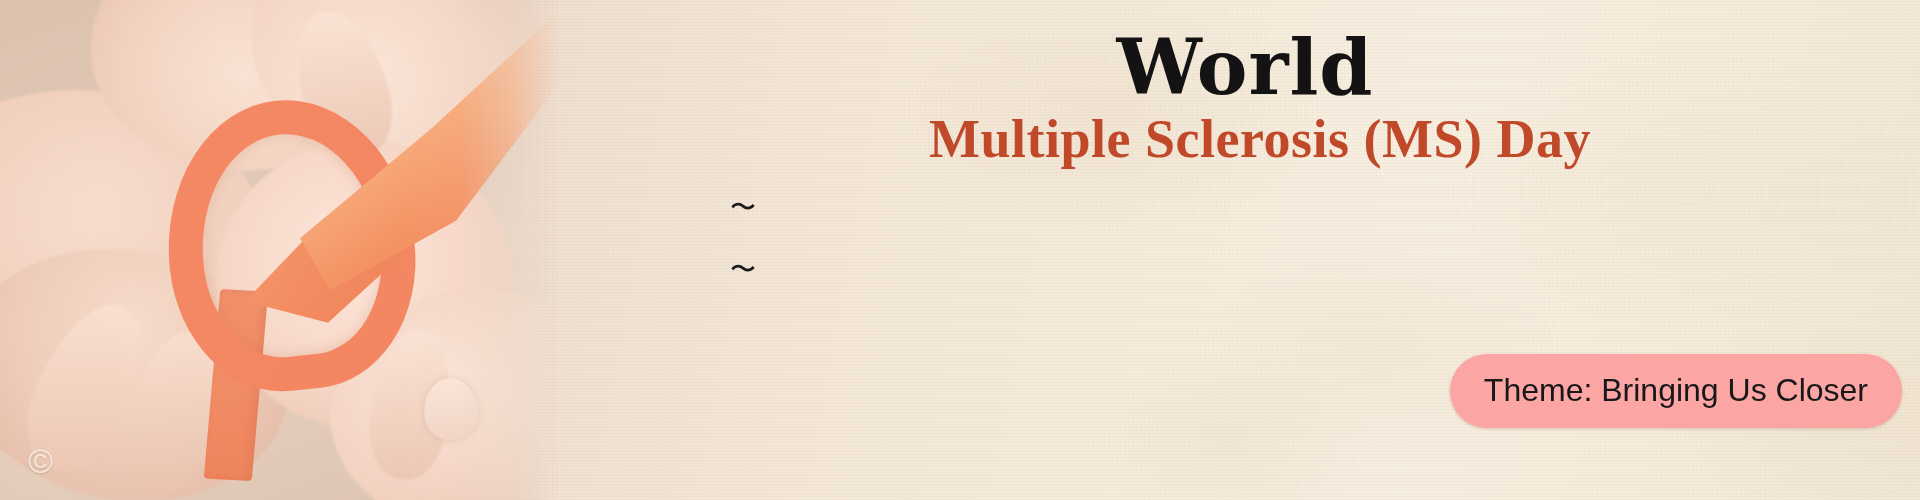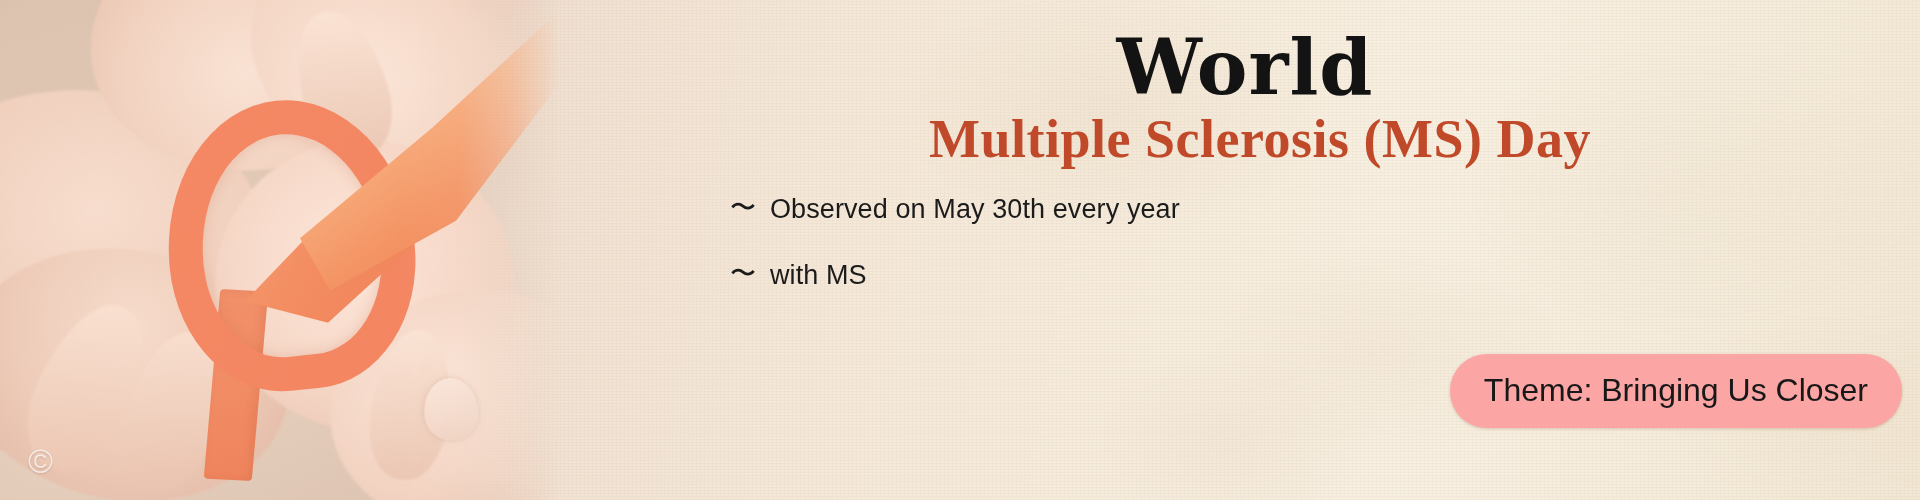--- a/index.html
+++ b/index.html
@@ -355,27 +355,25 @@
 
   <div class="content">
 
     <div class="title-main">World</div>
     <div class="title-sub">Multiple Sclerosis (MS) Day</div>
 
     <div class="bullets">
 
       <div class="bullet">
         <span class="bullet-mark">〜</span>
-        <span class="bullet-text">Observed on May 30th every year</span>
       </div>
 
       <div class="bullet">
         <span class="bullet-mark">〜</span>
         <span class="bullet-text">
-          <span class="line2">with MS</span>
         </span>
       </div>
 
     </div>
 
     <div class="theme-pill">Theme: Bringing Us Closer</div>
 
   </div>
 
 </div>

